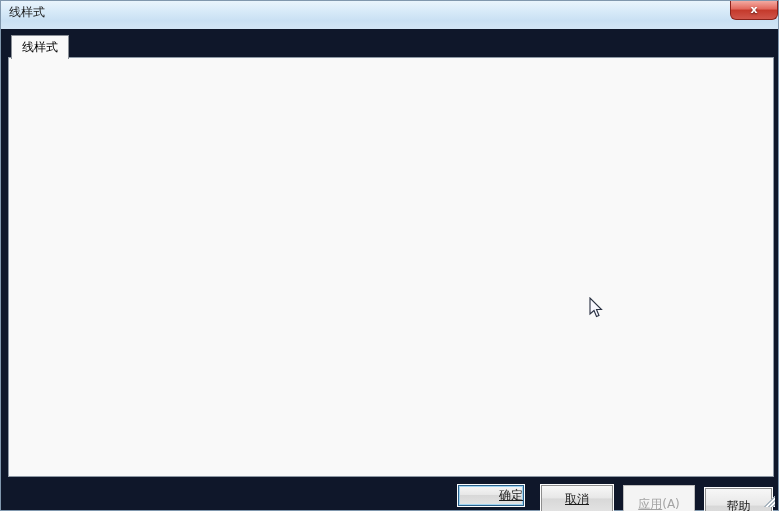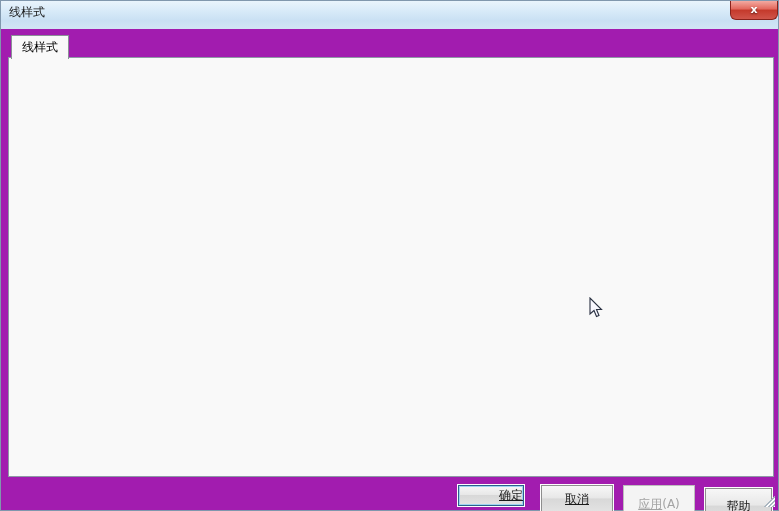--- a/index.html
+++ b/index.html
@@ -1,17 +1,17 @@
 <!DOCTYPE html>
 <html><head>
 <meta charset="utf-8">
 <style>
   html,body{margin:0;padding:0;}
   body{width:779px;height:511px;position:relative;font-family:"DejaVu Sans",sans-serif;font-size:12px;color:#000;background:#f0f0f0;overflow:hidden;}
-  .dialog{position:absolute;inset:0;border:1px solid #8097ad;box-sizing:border-box;background:#a21caf;}
+  .dialog{position:absolute;inset:0;border:1px solid #8097ad;box-sizing:border-box;background:#0f172a;}
   
   .titlebar{position:absolute;left:0;top:0;right:0;height:28px;
     background:linear-gradient(180deg,#e9f4fc 0%,#d6e9f8 40%,#c9e0f3 70%,#d2e5f5 100%);}
   .title-text{position:absolute;left:8px;top:3px;color:#1a1a1a;}
   .close-btn{position:absolute;left:729px;top:0;width:48px;height:19px;
     background:linear-gradient(180deg,#f3aaa1 0%,#e2675b 45%,#c4392b 50%,#d0554a 100%);
     border:1px solid #89221b;border-top:none;border-radius:0 0 6px 6px;
     box-sizing:border-box;text-align:center;color:#fff;font-weight:bold;font-size:11px;line-height:17px;
     text-shadow:0 1px 2px rgba(0,0,0,.55);cursor:default;}
   

